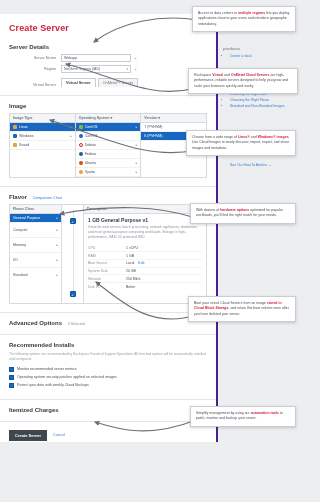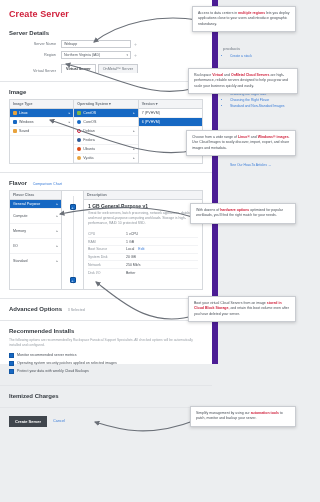--- a/index.html
+++ b/index.html
@@ -10,23 +10,23 @@
     font-family:"Liberation Sans", sans-serif;
     font-size:4px;
     color:#3b4149;
     overflow:hidden;
     position:relative;
   }
   .page { position:relative; width:300px; height:502px; }
 
   
   .main {
-    position:absolute; left:0; top:0; width:218px; height:364px;
+    position:absolute; left:0; top:14px; width:218px; height:428px;
     background:#fff;
-    border-right:6px solid #4c1d95;
+    border-right:2px solid #4c1d95;
   }
 
   h1.page-title{
     margin:0; padding:9px 9px 4px 9px;
     font-size:9px; font-weight:bold; color:#d0213c; letter-spacing:.1px;
   }
   .sec-title{
     font-size:6px; font-weight:bold; color:#343a40; margin:0 0 4px 0;
   }
   .sec-title .sub{

